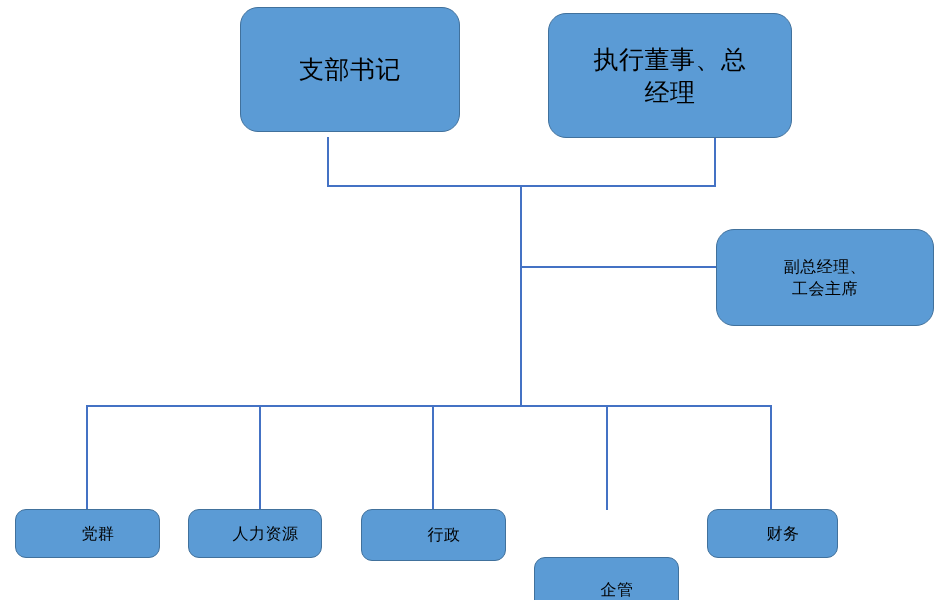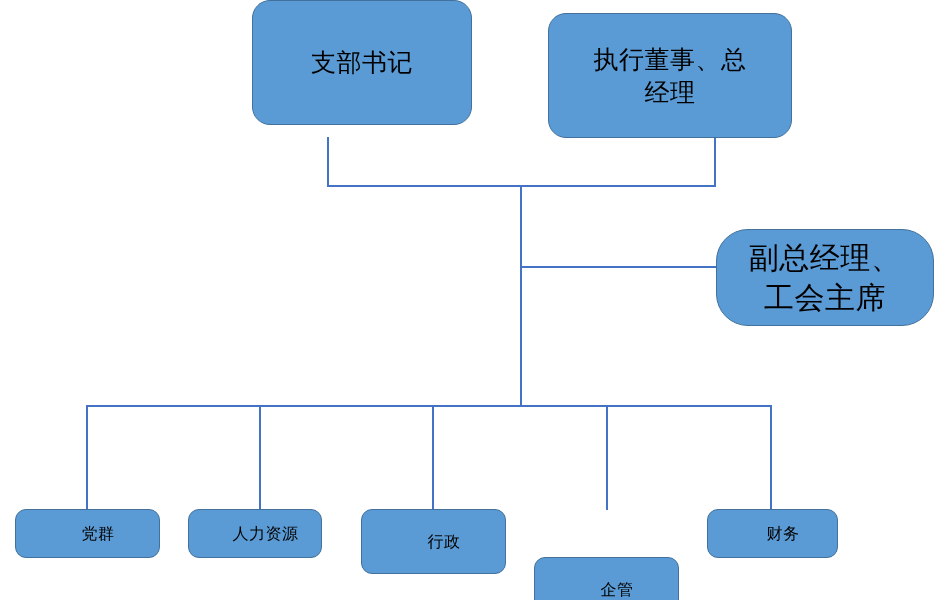--- a/index.html
+++ b/index.html
@@ -25,21 +25,21 @@
     display: flex;
     align-items: center;
     justify-content: center;
     text-align: center;
     color: #000000;
     line-height: 1.32;
     z-index: 3;
     padding: 2px 8px;
   }
   .node.top      { font-size: 25px; border-radius: 18px; }
-  .node.side     { font-size: 30px; border-radius: 32px; }
+  .node.side     { font-size: 16px; border-radius: 18px; }
   .node.leaf     { font-size: 16px; border-radius: 11px; padding-left: 29px; }
   .node-label {
     display: block;
     white-space: pre-line;
     letter-spacing: 0.5px;
   }
   .connector {
     position: absolute;
     background: #4472C4;
     z-index: 1;
@@ -58,38 +58,38 @@
       <div class="connector v" style="left: 520px; top: 185px; height: 222px;"></div>
       <div class="connector h" style="left: 520px; top: 266px; width: 198px;"></div>
       <div class="connector h" style="left: 86px; top: 405px; width: 686px;"></div>
       <div class="connector v" style="left: 86px; top: 405px; height: 105px;"></div>
       <div class="connector v" style="left: 259px; top: 405px; height: 105px;"></div>
       <div class="connector v" style="left: 432px; top: 405px; height: 105px;"></div>
       <div class="connector v" style="left: 606px; top: 405px; height: 105px;"></div>
       <div class="connector v" style="left: 770px; top: 405px; height: 105px;"></div>
     </div>
   <div id="nodes-layer">
-      <div class="node top" style="left: 240px; top: 0; width: 220px; height: 125px; margin-left: 12px;">
+      <div class="node top" style="left: 240px; top: 7px; width: 220px; height: 125px;">
         <span class="node-label">支部书记</span>
       </div>
       <div class="node top" style="left: 548px; top: 13px; width: 244px; height: 125px; align-items: center;">
         <span class="node-label">执行董事、总
 经理</span>
       </div>
       <div class="node side" style="left: 716px; top: 229px; width: 218px; height: 97px;">
         <span class="node-label">副总经理、
 工会主席</span>
       </div>
       <div class="node leaf" style="left: 15px; top: 509px; width: 145px; height: 49px;">
         <span class="node-label">党群</span>
       </div>
       <div class="node leaf" style="left: 188px; top: 509px; width: 134px; height: 49px;">
         <span class="node-label">人力资源</span>
       </div>
-      <div class="node leaf" style="left: 361px; top: 509px; width: 145px; height: 65px; font-family: Liberation Serif, serif;">
+      <div class="node leaf" style="left: 361px; top: 509px; width: 145px; height: 52px; font-family: Liberation Serif, serif;">
         <span class="node-label">行政</span>
       </div>
       <div class="node leaf" style="left: 534px; top: 509px; width: 145px; height: 66px; margin-top: 48px;">
         <span class="node-label">企管</span>
       </div>
       <div class="node leaf" style="left: 707px; top: 509px; width: 131px; height: 49px;">
         <span class="node-label">财务</span>
       </div>
     </div>
 </div>

